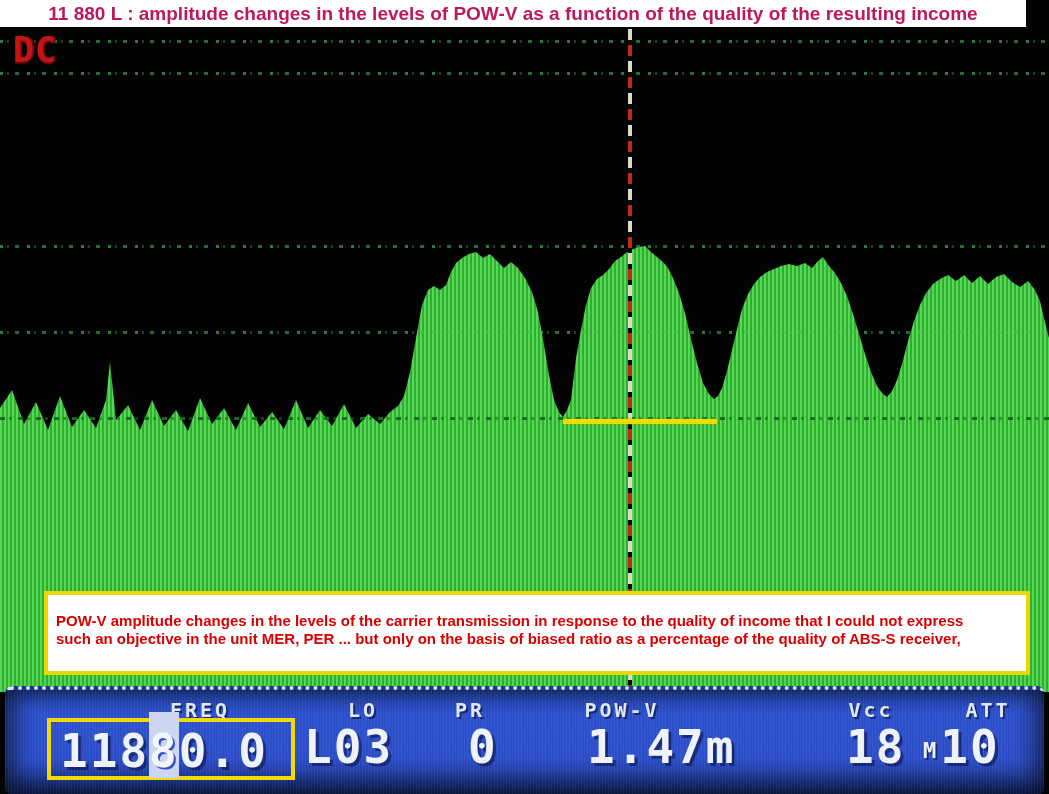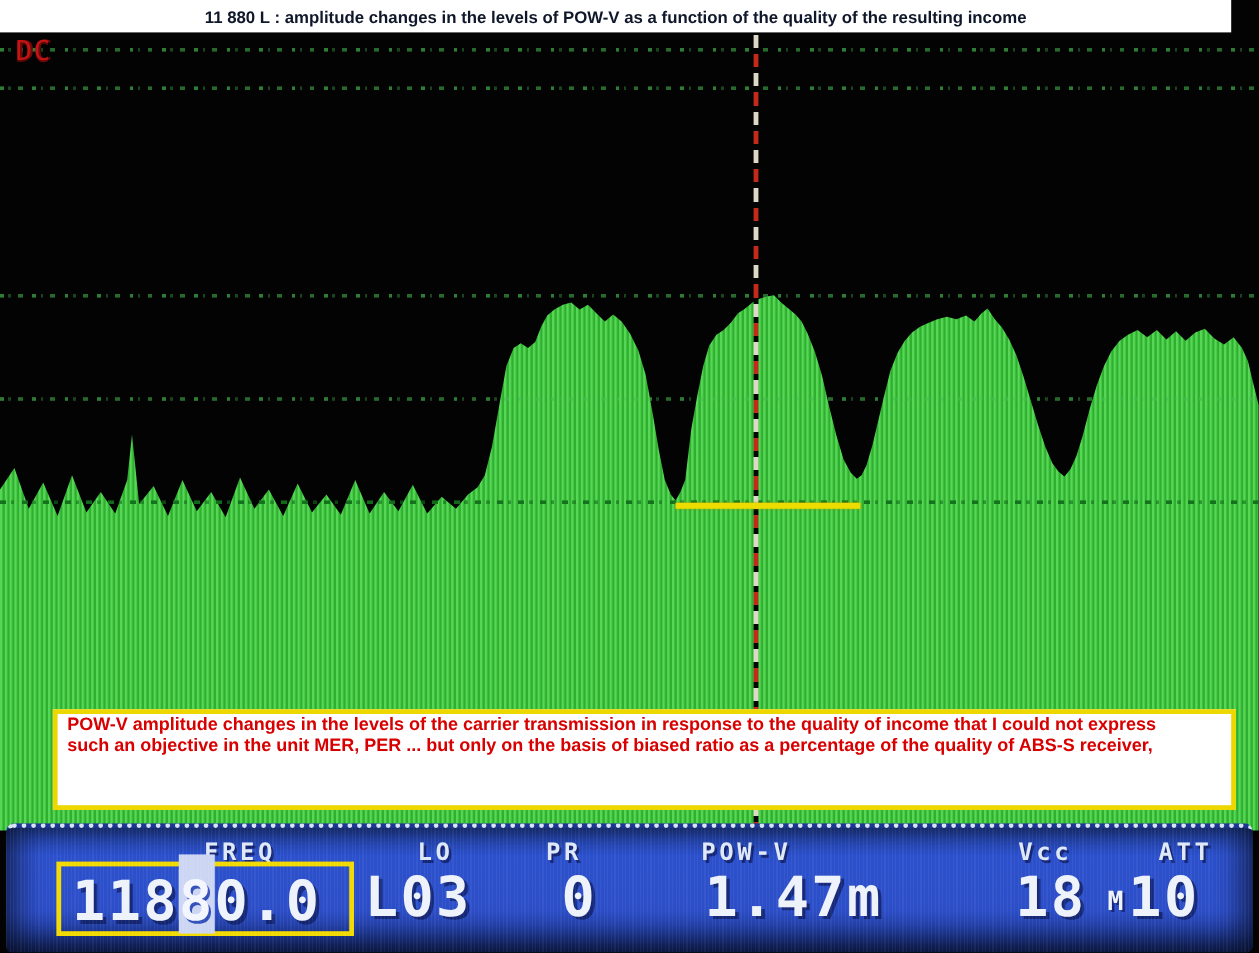--- a/index.html
+++ b/index.html
@@ -2,21 +2,21 @@
 <html><head>
 <meta charset="utf-8">
 <style>
   html,body{margin:0;padding:0;background:#000;}
   #stage{position:relative;width:1049px;height:794px;background:#030303;overflow:hidden;
          font-family:"Liberation Sans",sans-serif;}
 
   
   .title-bar{position:absolute;left:0;top:0;width:1026px;height:27px;background:#ffffff;
              display:flex;align-items:center;justify-content:center;}
-  .title-bar span{color:#0f172a;font-weight:bold;font-size:14px;letter-spacing:0;white-space:nowrap;}
+  .title-bar span{color:#be185d;font-weight:bold;font-size:19px;letter-spacing:0;white-space:nowrap;}
 
   
   #spectrum-svg{position:absolute;left:0;top:0;width:1049px;height:794px;}
 
   
   .grid-row{position:absolute;left:0;width:1049px;height:3px;
             background:repeating-linear-gradient(90deg,
               rgba(70,190,80,.65) 0 3px, transparent 3px 7px,
               rgba(70,190,80,.35) 7px 9px, transparent 9px 15px,
               rgba(70,190,80,.55) 15px 19px, transparent 19px 27px);}
@@ -29,26 +29,26 @@
             background:repeating-linear-gradient(180deg,
               #ded9c6 0 11px, #050505 11px 16px,
               #c22a1c 16px 27px, #050505 27px 32px);}
 
   
   .y-marker{position:absolute;left:563px;top:419px;width:154px;height:5px;background:#ecdc00;
             box-shadow:0 0 2px #a89c00;}
 
   
   .dc-label{position:absolute;left:13px;top:30px;color:#c41414;font-family:"DejaVu Sans Mono",monospace;
-            font-weight:normal;font-size:23px;letter-spacing:1px;
+            font-weight:bold;font-size:35px;letter-spacing:1px;
             text-shadow:2px 0 0 #6e0b0b,0 2px 0 #5a0808;}
 
   
   .note-box{position:absolute;left:44px;top:591px;width:986px;height:84px;box-sizing:border-box;
-            background:#ffffff;border:4px solid #ecd800;padding:0 10px 0 8px;overflow:hidden;}
+            background:#ffffff;border:4px solid #ecd800;padding:17px 10px 0 8px;overflow:hidden;}
   .note-box .line{color:#d80000;font-weight:bold;font-size:15px;line-height:17.8px;white-space:nowrap;}
 
   
   .status-bar{position:absolute;left:5px;top:686px;width:1039px;height:108px;box-sizing:border-box;
               border-top:4px dotted #d9e3f1;border-radius:7px 7px 6px 6px;
               background:linear-gradient(180deg,#20409f 0%,#2c50cc 22%,#2c4ec8 66%,#1b3590 100%);
               box-shadow:inset 0 -14px 22px rgba(0,0,0,.4),inset 14px 0 20px rgba(0,0,0,.35),
                          inset -14px 0 20px rgba(0,0,0,.35);}
   .status-bar::after{content:"";position:absolute;inset:0;border-radius:inherit;pointer-events:none;
               background:repeating-linear-gradient(90deg,rgba(255,255,255,.05) 0 1px,transparent 1px 3px);}

